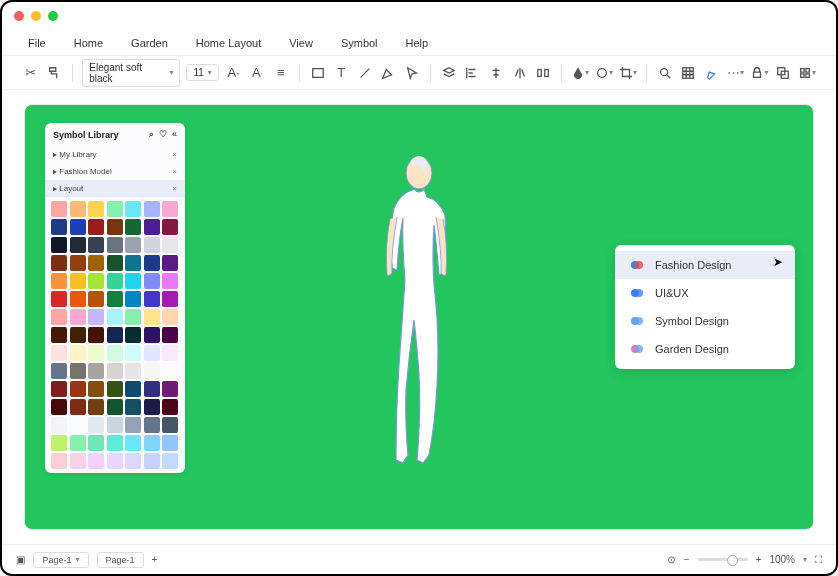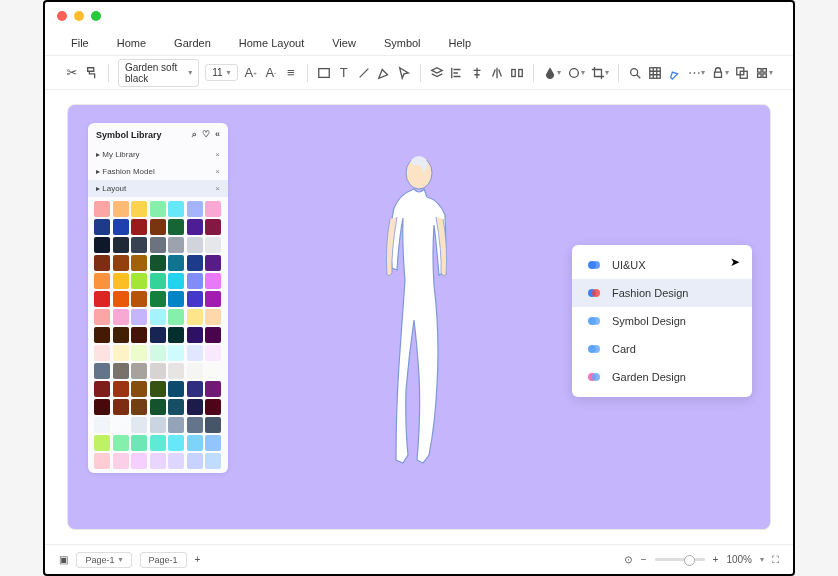--- a/index.html
+++ b/index.html
@@ -1,31 +1,31 @@
 <!DOCTYPE html>
 <html><head>
 <meta charset="utf-8">
 <style>
 *{margin:0;padding:0;box-sizing:border-box;font-family:-apple-system,BlinkMacSystemFont,"Segoe UI",Arial,sans-serif}
 body{background:#f5f5f5;display:flex;align-items:center;justify-content:center;min-height:100vh}
-.window{width:752px;height:576px;background:#fff;border-radius:4px;border:2px solid #000;overflow:hidden;display:flex;flex-direction:column;position:relative}
+.window{width:838px;height:576px;background:#fff;border-radius:12px;border:2px solid #000;overflow:hidden;display:flex;flex-direction:column;position:relative}
 .titlebar{height:28px;display:flex;align-items:center;padding:0 12px;gap:7px}
 .dot{width:10px;height:10px;border-radius:50%}
 .dot.r{background:#ff5f56}.dot.y{background:#ffbd2e}.dot.g{background:#27c93f}
 .menubar{height:26px;display:flex;align-items:center;padding:0 26px;gap:28px;border-bottom:1px solid #eee}
 .menubar span{font-size:11px;color:#333;cursor:pointer}
 .toolbar{height:34px;display:flex;align-items:center;padding:0 20px;gap:6px;border-bottom:1px solid #eee}
 .tb-icon{width:18px;height:18px;display:flex;align-items:center;justify-content:center;color:#555;cursor:pointer;font-size:13px}
 .tb-icon svg{width:14px;height:14px;stroke:#555;stroke-width:1.5;fill:none}
 .sep{width:1px;height:18px;background:#ddd;margin:0 3px}
 .font-sel{display:flex;align-items:center;border:1px solid #ddd;border-radius:3px;padding:2px 6px;font-size:10px;color:#333;gap:4px;cursor:pointer}
 .font-sel.wide{width:100px}
 .dd{font-size:8px;color:#888}
 .canvas-area{flex:1;position:relative;padding:14px 22px;overflow:hidden}
-.canvas{width:100%;height:100%;background:#c4b5fd;border:1px solid #e8e8e8;border-radius:8px;position:relative}
+.canvas{width:100%;height:100%;background:#22c55e;border:1px solid #e8e8e8;border-radius:8px;position:relative}
 .sidebar{position:absolute;left:20px;top:18px;width:140px;background:#fbfbfd;border-radius:6px;box-shadow:0 1px 4px rgba(0,0,0,.08);overflow:hidden}
 .sb-header{display:flex;align-items:center;justify-content:space-between;padding:6px 8px;font-size:9px;font-weight:600;color:#222}
 .sb-header-icons{display:flex;gap:5px}
 .sb-header-icons span{font-size:9px;color:#555;cursor:pointer}
 .sb-cat{display:flex;align-items:center;justify-content:space-between;padding:4px 8px;font-size:8px;color:#444;cursor:pointer}
 .sb-cat.active{background:#e8edf7}
 .sb-cat .x{font-size:8px;color:#888}
 .sb-grid{display:grid;grid-template-columns:repeat(7,1fr);gap:2px;padding:4px 6px}
 .sb-item{width:16px;height:16px;border-radius:2px}
 .model{position:absolute;left:50%;top:44px;transform:translateX(-50%);width:110px;height:360px}
@@ -63,21 +63,21 @@
 
  <div class="toolbar">
   <div class="tb-icon">✂</div>
   <div class="tb-icon">
         <svg viewBox="0 0 16 16">
           <path d="M3 2h7v4H3z M5 6v3h6v5"></path>
         </svg>
       </div>
   <div class="sep"></div>
   <div class="font-sel wide">
-        <span>Garden soft black</span>
+        <span>Elegant soft black</span>
         <span class="dd">▾</span>
       </div>
   <div class="font-sel">
         <span>11</span>
         <span class="dd">▾</span>
       </div>
   <div class="tb-icon">A<sup style="font-size:6px">+</sup></div>
   <div class="tb-icon">A<sup style="font-size:6px">-</sup></div>
   <div class="tb-icon">≡</div>
   <div class="sep"></div>
@@ -330,55 +330,46 @@
     <svg viewBox="0 0 110 360">
      <path d="M55 8 a13 16 0 0 1 0 32 a13 16 0 0 1 0 -32" fill="#fce3c5" stroke="#7c99d6" stroke-width="1"></path>
      <path d="M48 10 q7 -6 14 0 q3 8 -2 14 q-2 -10 -10 -8 q-5 -2 -2 -6" fill="#e8edf5"></path>
      <path d="M50 40 q5 6 10 0 l3 8 q12 3 18 18 q2 40 -2 58 l-4 2 q-3 -35 -5 -50 q-2 30 0 60 q6 50 3 100 q-2 40 -8 70 l-6 8 l-6 -3 q4 -45 2 -85 q-2 -30 -5 -55 q-5 35 -8 70 q-1 35 2 65 l-5 8 l-7 -3 q0 -50 3 -95 q3 -45 6 -85 q-3 -35 -2 -62 q-4 20 -6 52 l-5 -2 q-3 -40 2 -60 q6 -14 18 -18 z" fill="#fff" stroke="#7c99d6" stroke-width="1.2"></path>
      <path d="M72 68 q6 35 5 56 q3 4 5 2 q2 -30 -3 -56" fill="#fce3c5" stroke="#7c99d6" stroke-width="0.8"></path>
      <path d="M33 68 q-6 35 -5 56 q-3 4 -5 2 q-2 -30 3 -56" fill="#fce3c5" stroke="#7c99d6" stroke-width="0.8"></path>
     </svg>
    </div>
 
    <div class="context-menu" id="ctx">
+          <div class="ctx-item active">
+            <div class="ctx-icon">
+              <svg width="16" height="16" viewBox="0 0 16 16">
+                <circle cx="6" cy="8" r="4" fill="#3b82f6"></circle>
+                <circle cx="10" cy="8" r="4" fill="#ef4444" opacity="0.8"></circle>
+              </svg>
+            </div>
+            <span>Fashion Design</span>
+          </div>
           <div class="ctx-item">
             <div class="ctx-icon">
               <svg width="16" height="16" viewBox="0 0 16 16">
                 <circle cx="6" cy="8" r="4" fill="#3b82f6"></circle>
                 <circle cx="10" cy="8" r="4" fill="#3b82f6" opacity="0.8"></circle>
               </svg>
             </div>
             <span>UI&amp;UX</span>
           </div>
-          <div class="ctx-item active">
-            <div class="ctx-icon">
-              <svg width="16" height="16" viewBox="0 0 16 16">
-                <circle cx="6" cy="8" r="4" fill="#3b82f6"></circle>
-                <circle cx="10" cy="8" r="4" fill="#ef4444" opacity="0.8"></circle>
-              </svg>
-            </div>
-            <span>Fashion Design</span>
-          </div>
           <div class="ctx-item">
             <div class="ctx-icon">
               <svg width="16" height="16" viewBox="0 0 16 16">
                 <circle cx="6" cy="8" r="4" fill="#60a5fa"></circle>
                 <circle cx="10" cy="8" r="4" fill="#60a5fa" opacity="0.8"></circle>
               </svg>
             </div>
             <span>Symbol Design</span>
-          </div>
-          <div class="ctx-item">
-            <div class="ctx-icon">
-              <svg width="16" height="16" viewBox="0 0 16 16">
-                <circle cx="6" cy="8" r="4" fill="#60a5fa"></circle>
-                <circle cx="10" cy="8" r="4" fill="#60a5fa" opacity="0.8"></circle>
-              </svg>
-            </div>
-            <span>Card</span>
           </div>
           <div class="ctx-item">
             <div class="ctx-icon">
               <svg width="16" height="16" viewBox="0 0 16 16">
                 <circle cx="6" cy="8" r="4" fill="#f472b6"></circle>
                 <circle cx="10" cy="8" r="4" fill="#60a5fa" opacity="0.8"></circle>
               </svg>
             </div>
             <span>Garden Design</span>
           </div>

